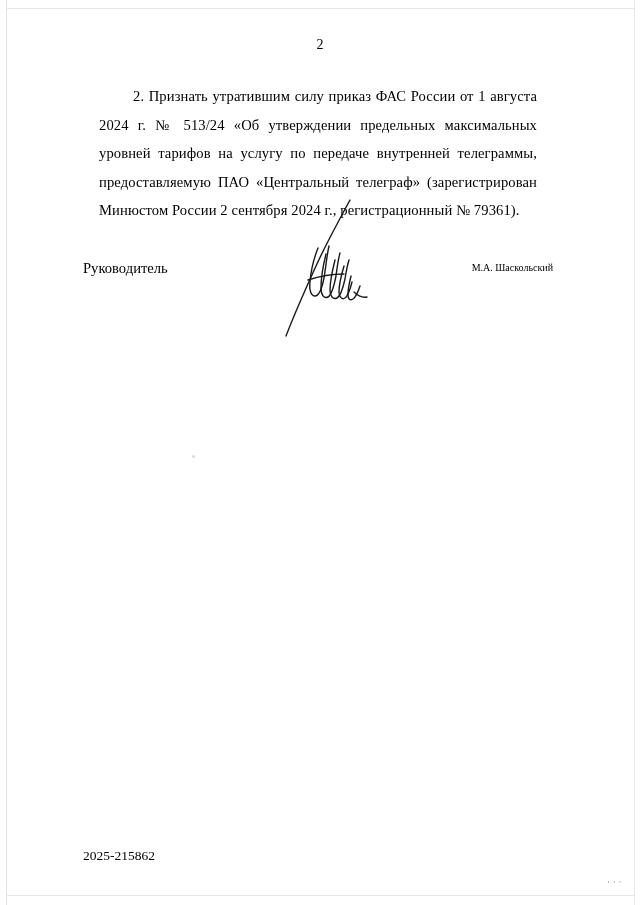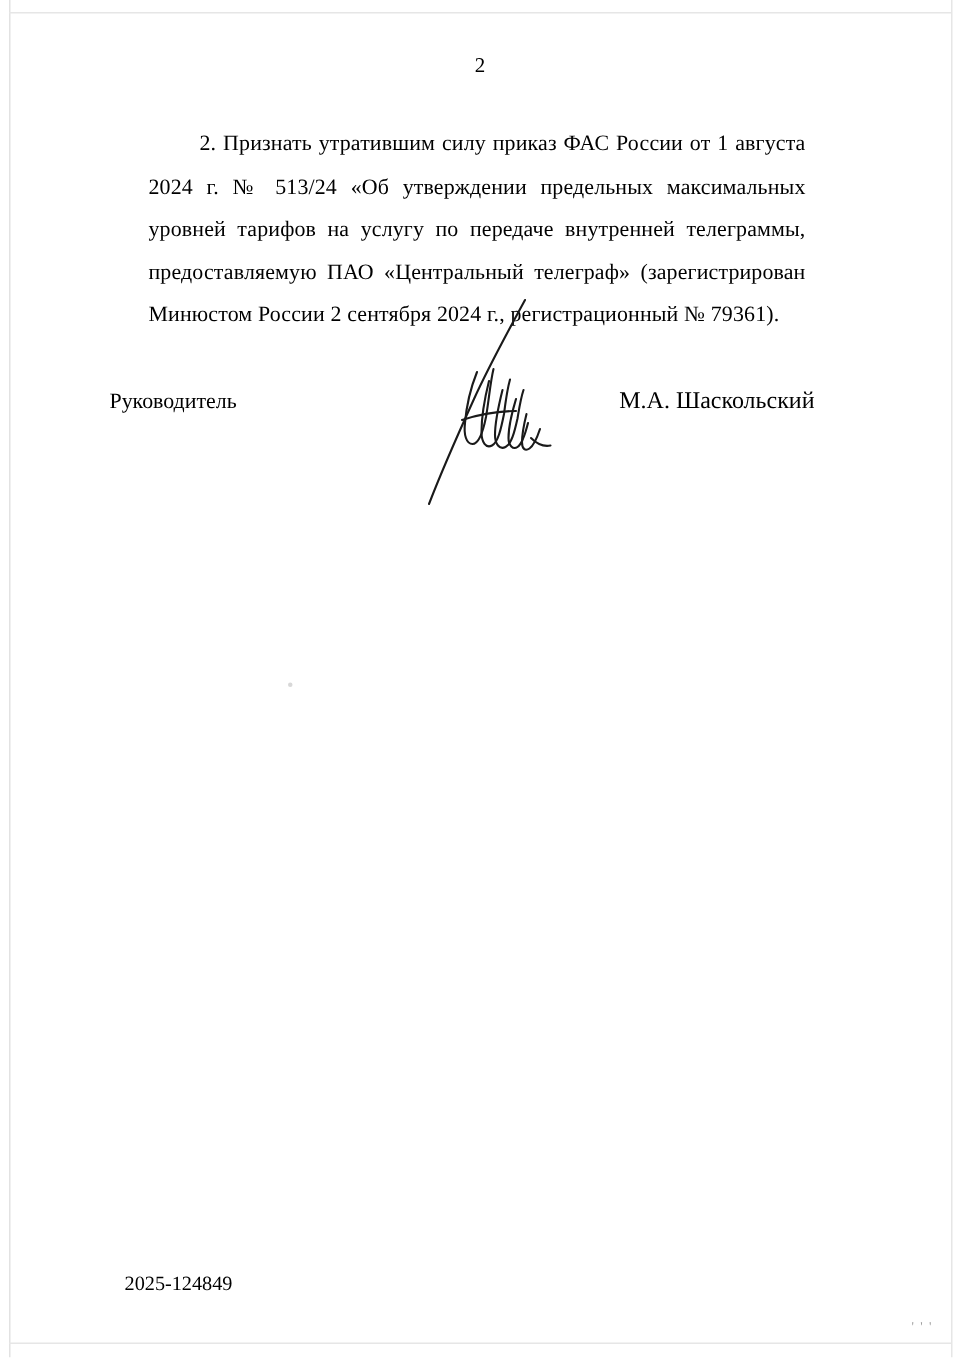--- a/index.html
+++ b/index.html
@@ -80,38 +80,38 @@
     text-justify: inter-word;
     letter-spacing: 0.1px;
   }
   .body-text p {
     margin: 16px;
     text-indent: 34px;
   }
 
   .signature-block {
     position: absolute;
-    left: 73px;
+    left: 83px;
     top: 258px;
     width: 470px;
     height: 24px;
   }
   .sig-role {
     position: absolute;
     left: 0;
     top: 0;
     font-size: 14.6px;
     line-height: 20px;
     white-space: nowrap;
   }
   .sig-name {
     position: absolute;
     right: 0;
     top: 0;
-    font-size: 16px;
+    font-size: 10px;
     line-height: 20px;
     white-space: nowrap;
   }
 
   .signature-mark {
     position: absolute;
     left: 268px;
     top: 196px;
     width: 120px;
     height: 150px;
@@ -176,17 +176,17 @@
     </svg>
   </div>
 
   <div class="signature-block">
     <span class="sig-role">Руководитель</span>
     <span class="sig-name">М.А. Шаскольский</span>
   </div>
 
   <div class="tiny-speck"></div>
 
-  <div class="doc-footer">2025-124849</div>
+  <div class="doc-footer">2025-215862</div>
 
   <div class="corner-speck">' ' '</div>
 
 </div>
 
 </body></html>

